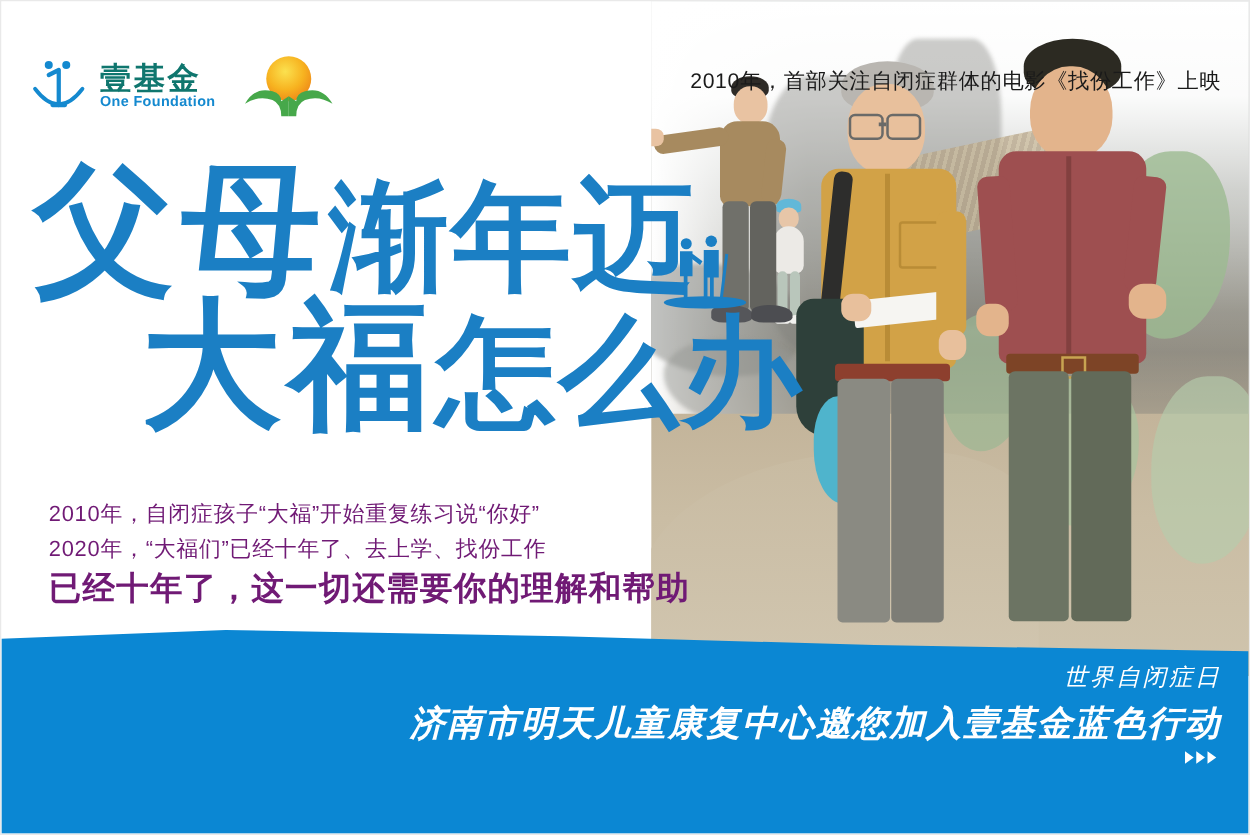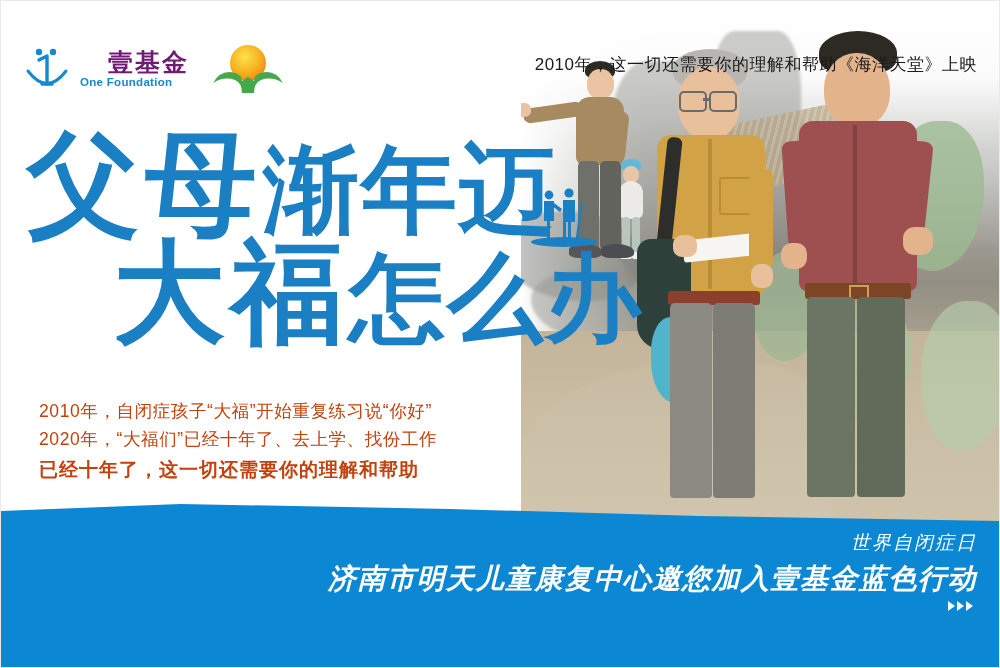--- a/index.html
+++ b/index.html
@@ -79,29 +79,29 @@
   
   .topline{
     position:absolute;right:22px;top:52px;
     font-size:17px;color:#1a1a1a;letter-spacing:.5px;white-space:nowrap;
   }
 
   .logo-row{position:absolute;left:22px;top:42px;display:flex;align-items:center;gap:22px;}
   .of-logo{display:flex;align-items:center;gap:9px;}
   .of-mark{position:relative;width:48px;height:50px;}
   .of-text{line-height:1.05;}
-  .of-cn{font-size:25px;font-weight:bold;color:#701a75;letter-spacing:2px;
-         font-family:"DejaVu Sans","Liberation Sans",sans-serif;margin-left:28px;}
+  .of-cn{font-size:25px;font-weight:bold;color:#0f766e;letter-spacing:2px;
+         font-family:"DejaVu Sans","Liberation Sans",sans-serif;}
   .of-en{font-size:11.5px;font-weight:bold;color:#1489cf;letter-spacing:.3px;}
   .sun-logo{position:relative;width:74px;height:52px;}
 
   
   .body-copy{position:absolute;left:38px;top:396px;}
-  .bc-line{font-size:17.5px;color:#c2410c;letter-spacing:.6px;line-height:28px;white-space:nowrap;}
-  .bc-line.bold{font-weight:bold;font-size:19px;letter-spacing:1px;line-height:34px;}
+  .bc-line{font-size:17.5px;color:#701a75;letter-spacing:.6px;line-height:28px;white-space:nowrap;}
+  .bc-line.bold{font-weight:bold;font-size:26px;letter-spacing:1px;line-height:34px;}
 
   
   .footer{
     position:absolute;left:0;right:0;bottom:0;height:168px;
     background:#0b87d3;
     clip-path:polygon(0 12px, 18% 5px, 45% 10px, 70% 17px, 100% 22px, 100% 100%, 0 100%);
   }
   .footer-inner{position:absolute;right:22px;top:30px;text-align:right;color:#ffffff;font-style:italic;}
   .f-small{font-size:19px;letter-spacing:2px;line-height:28px;}
   .f-main{font-size:28px;font-weight:bold;letter-spacing:1.5px;line-height:44px;white-space:nowrap;}
@@ -224,21 +224,21 @@
             <stop offset="100%" stop-color="#ef8a18"></stop>
           </radialGradient>
         </defs>
         <circle cx="37" cy="20" r="18" fill="url(#sg)"></circle>
         <path d="M37 34 L37 50 L31 50 Q31 40 24 37 Q13 33 2 40 Q10 26 24 30 Q31 32 31 38 Z" fill="#46a84a"></path>
         <path d="M37 34 L37 50 L43 50 Q43 40 50 37 Q61 33 72 40 Q64 26 50 30 Q43 32 43 38 Z" fill="#46a84a"></path>
       </svg>
     </div>
   </div>
 
-  <div class="topline">2010年，这一切还需要你的理解和帮助《海洋天堂》上映</div>
+  <div class="topline">2010年，首部关注自闭症群体的电影《找份工作》上映</div>
 
   <div class="headline">
     <div class="hl-line hl1"><span class="hl-lead">父母</span><span>渐年迈</span></div>
     <div class="hl-line hl2"><span class="hl-lead">大福</span><span>怎么办</span></div>
   </div>
 
   <div class="walkers">
     <svg width="70" height="60" viewBox="0 0 70 60">
       <ellipse cx="35" cy="55" rx="33" ry="5" fill="#1b7fc4"></ellipse>
       <circle cx="20" cy="8" r="4.4" fill="#1b7fc4"></circle>

